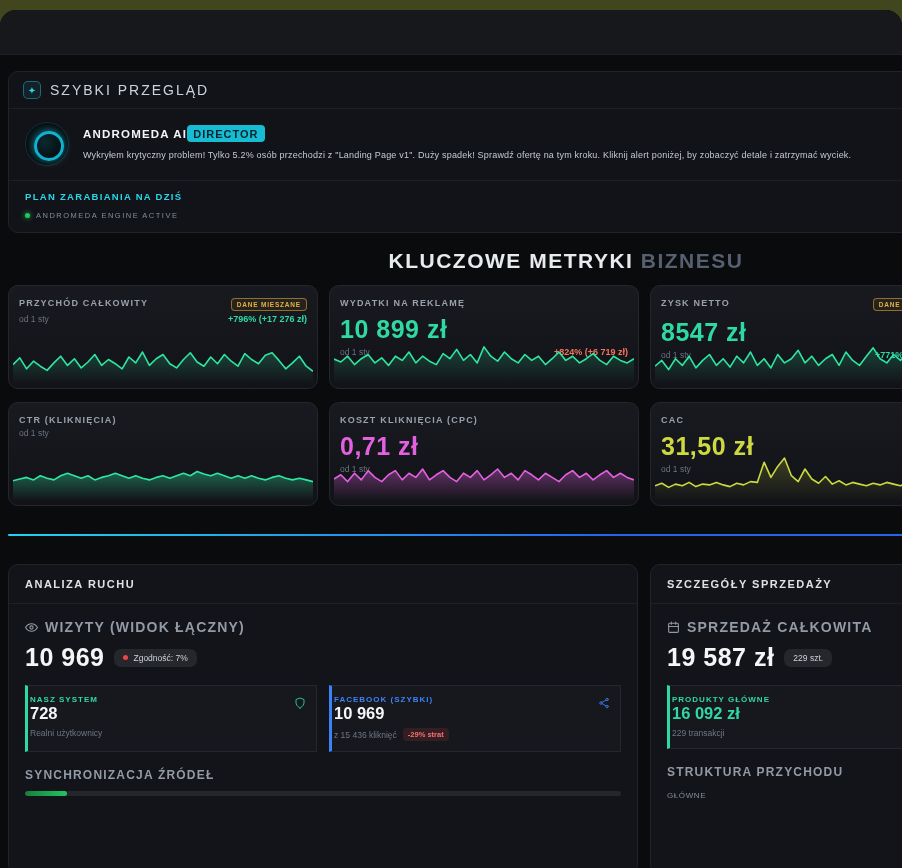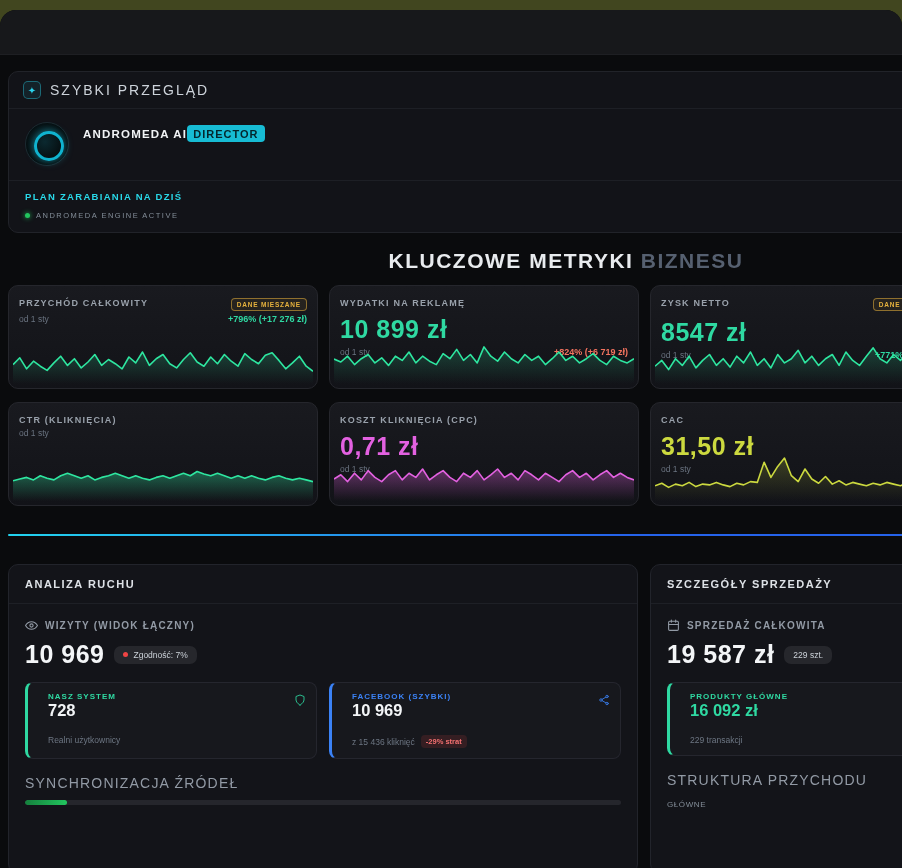--- a/index.html
+++ b/index.html
@@ -55,35 +55,35 @@
     background:linear-gradient(90deg,#22d3ee,#2563eb 55%,#2563eb)}
 
   
   .bottom-grid{display:grid;grid-template-columns:630px 1fr;gap:12px;align-items:start}
   .panel{background:#131419;border:1px solid #22242b;border-radius:10px;min-height:310px;overflow:hidden}
   .panel-header{padding:13px 16px;font-size:11px;font-weight:bold;letter-spacing:1.5px;color:#dde1e6;border-bottom:1px solid #1e2026}
   .panel-body{padding:15px 16px}
   .metric-row{display:flex;align-items:center;gap:7px;color:#929aa5}
   .metric-row .icon{display:flex;align-items:center}
   .metric-row .icon svg{width:13px;height:13px}
-  .metric-row-label{font-size:10px;font-weight:bold;letter-spacing:1.2px}
+  .metric-row-label{font-size:14px;font-weight:bold;letter-spacing:1.2px}
   .big-row{display:flex;align-items:center;gap:10px;margin-top:8px}
   .big-value{font-size:25px;font-weight:800;color:#f3f5f7;letter-spacing:.5px}
   .pill{background:#26272c;border-radius:7px;padding:4px 9px;font-size:8.5px;color:#ccd2d9;display:inline-flex;align-items:center;gap:5px}
   .red-dot{width:5px;height:5px;border-radius:50%;background:#ef4444;flex:none}
   .src-grid{display:grid;grid-template-columns:1fr 1fr;gap:12px;margin-top:13px}
   .src-card{position:relative;background:#17181d;border:1px solid #25262e;border-left:3px solid #22c55e;
-    border-radius:8px;padding:9px 20px 10px}
+    border-radius:0;padding:9px 2px 10px}
   .src-label{font-size:8px;font-weight:bold;letter-spacing:1px}
   .src-value{font-size:16.5px;font-weight:800;color:#f3f5f7;}
-  .src-sub{font-size:8.5px;color:#6d7683;margin-top:15px;display:flex;align-items:center;gap:6px}
+  .src-sub{font-size:8.5px;color:#6d7683;margin-top:5px;display:flex;align-items:center;gap:6px}
   .src-icon{position:absolute;top:9px;right:10px;opacity:.85}
   .src-icon svg{width:12px;height:12px}
   .loss-badge{background:rgba(239,68,68,.14);color:#f47171;font-size:7.5px;font-weight:bold;padding:2px 5px;border-radius:4px}
-  .sync-label{margin-top:16px;font-size:14px;font-weight:normal;letter-spacing:1.2px;color:#929aa5}
+  .sync-label{margin-top:16px;font-size:12px;font-weight:bold;letter-spacing:1.2px;color:#929aa5}
   .bar-track{margin-top:9px;height:5px;background:#25262c;border-radius:3px;overflow:hidden}
   .bar-fill{height:100%;border-radius:3px}
   .product-card{margin-top:13px}
   .structure-item-label{margin-top:12px;font-size:8px;color:#848e99;letter-spacing:.6px}
 </style>
 </head>
 <body>
 
 <div class="top-banner"></div>
 
@@ -97,20 +97,21 @@
         <span class="ov-icon">✦</span>
         <span class="ov-title">SZYBKI PRZEGLĄD</span>
       </div>
       <div class="ov-agent">
         <div class="avatar"></div>
         <div>
           <div class="agent-name-row">
             <span class="agent-name">ANDROMEDA AI</span>
             <span class="agent-badge">DIRECTOR</span>
           </div>
+          <div class="agent-msg">Wykryłem krytyczny problem! Tylko 5.2% osób przechodzi z "Landing Page v1". Duży spadek! Sprawdź ofertę na tym kroku. Kliknij alert poniżej, by zobaczyć detale i zatrzymać wyciek.</div>
         </div>
       </div>
       <div class="ov-plan">
         <div class="plan-label">PLAN ZARABIANIA NA DZIŚ</div>
         <div class="engine-row">
           <span class="engine-dot"></span>
           <span class="engine-text">ANDROMEDA ENGINE ACTIVE</span>
         </div>
       </div>
     </section>

